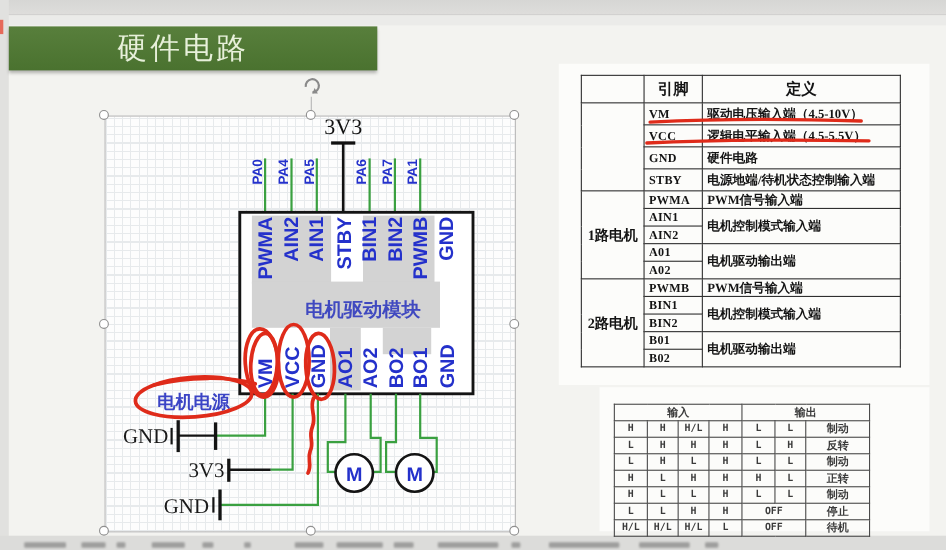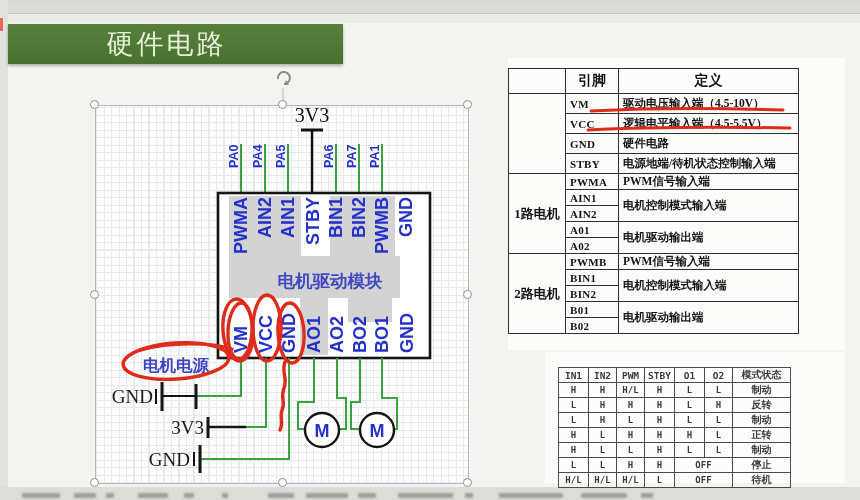--- a/index.html
+++ b/index.html
@@ -37,21 +37,21 @@
   .handle{position:absolute;width:9px;height:9px;border-radius:50%;
     background:#fff;border:1px solid #8f8f8f;box-sizing:border-box;z-index:25;}
   .rotate-wrap{position:absolute;left:272px;top:66px;z-index:25;}
 
   
   .card1{position:absolute;left:508px;top:58px;width:337px;height:292px;background:#fcfcfa;z-index:2;}
   .card2{position:absolute;left:545px;top:352px;width:300px;height:131px;background:#fcfcfa;z-index:2;}
 
   
   table{border-collapse:collapse;}
-  .pin-table{position:absolute;left:508px;top:68px;z-index:10;table-layout:fixed;width:290px;
+  .pin-table{position:absolute;left:528px;top:68px;z-index:10;table-layout:fixed;width:290px;
     font-family:"Liberation Serif",serif;color:#141414;}
   .pin-table td,.pin-table th{border:1px solid #2f2f2f;padding:0 4px;overflow:hidden;white-space:nowrap;}
   .pin-table th{font-size:14px;font-weight:700;height:24px;text-align:center;}
   .pin-table .pin{font-size:11px;font-weight:700;text-align:left;letter-spacing:.3px;}
   .pin-table .def{font-size:11.5px;font-weight:700;text-align:left;font-family:"Liberation Serif",serif;}
   .pin-table .grp{font-size:13px;font-weight:700;text-align:center;}
   .pin-table tr.r20{height:20px;} .pin-table tr.r16{height:16px;}
 
   
   .truth-table{position:absolute;left:558px;top:367px;z-index:10;table-layout:fixed;width:232px;
@@ -173,28 +173,23 @@
   <colgroup>
       <col style="width:30px">
       <col style="width:28px">
       <col style="width:28px">
       <col style="width:30px">
       <col style="width:30px">
       <col style="width:28px">
       <col style="width:58px">
     </colgroup>
   <tbody>
-  <tr class="h2">
-    <td class="hd">IN1</td>
-    <td class="hd">IN2</td>
-    <td class="hd">PWM</td>
-    <td class="hd">STBY</td>
-    <td class="hd">O1</td>
-    <td class="hd">O2</td>
-    <td class="cn">模式状态</td>
+      <tr class="h1">
+    <td colspan="4" class="cn">输入</td>
+    <td colspan="3" class="cn">输出</td>
   </tr>
   <tr>
     <td>H</td>
         <td>H</td>
         <td>H/L</td>
         <td>H</td>
         <td>L</td>
         <td>L</td>
         <td class="cn">制动</td>
   </tr>

